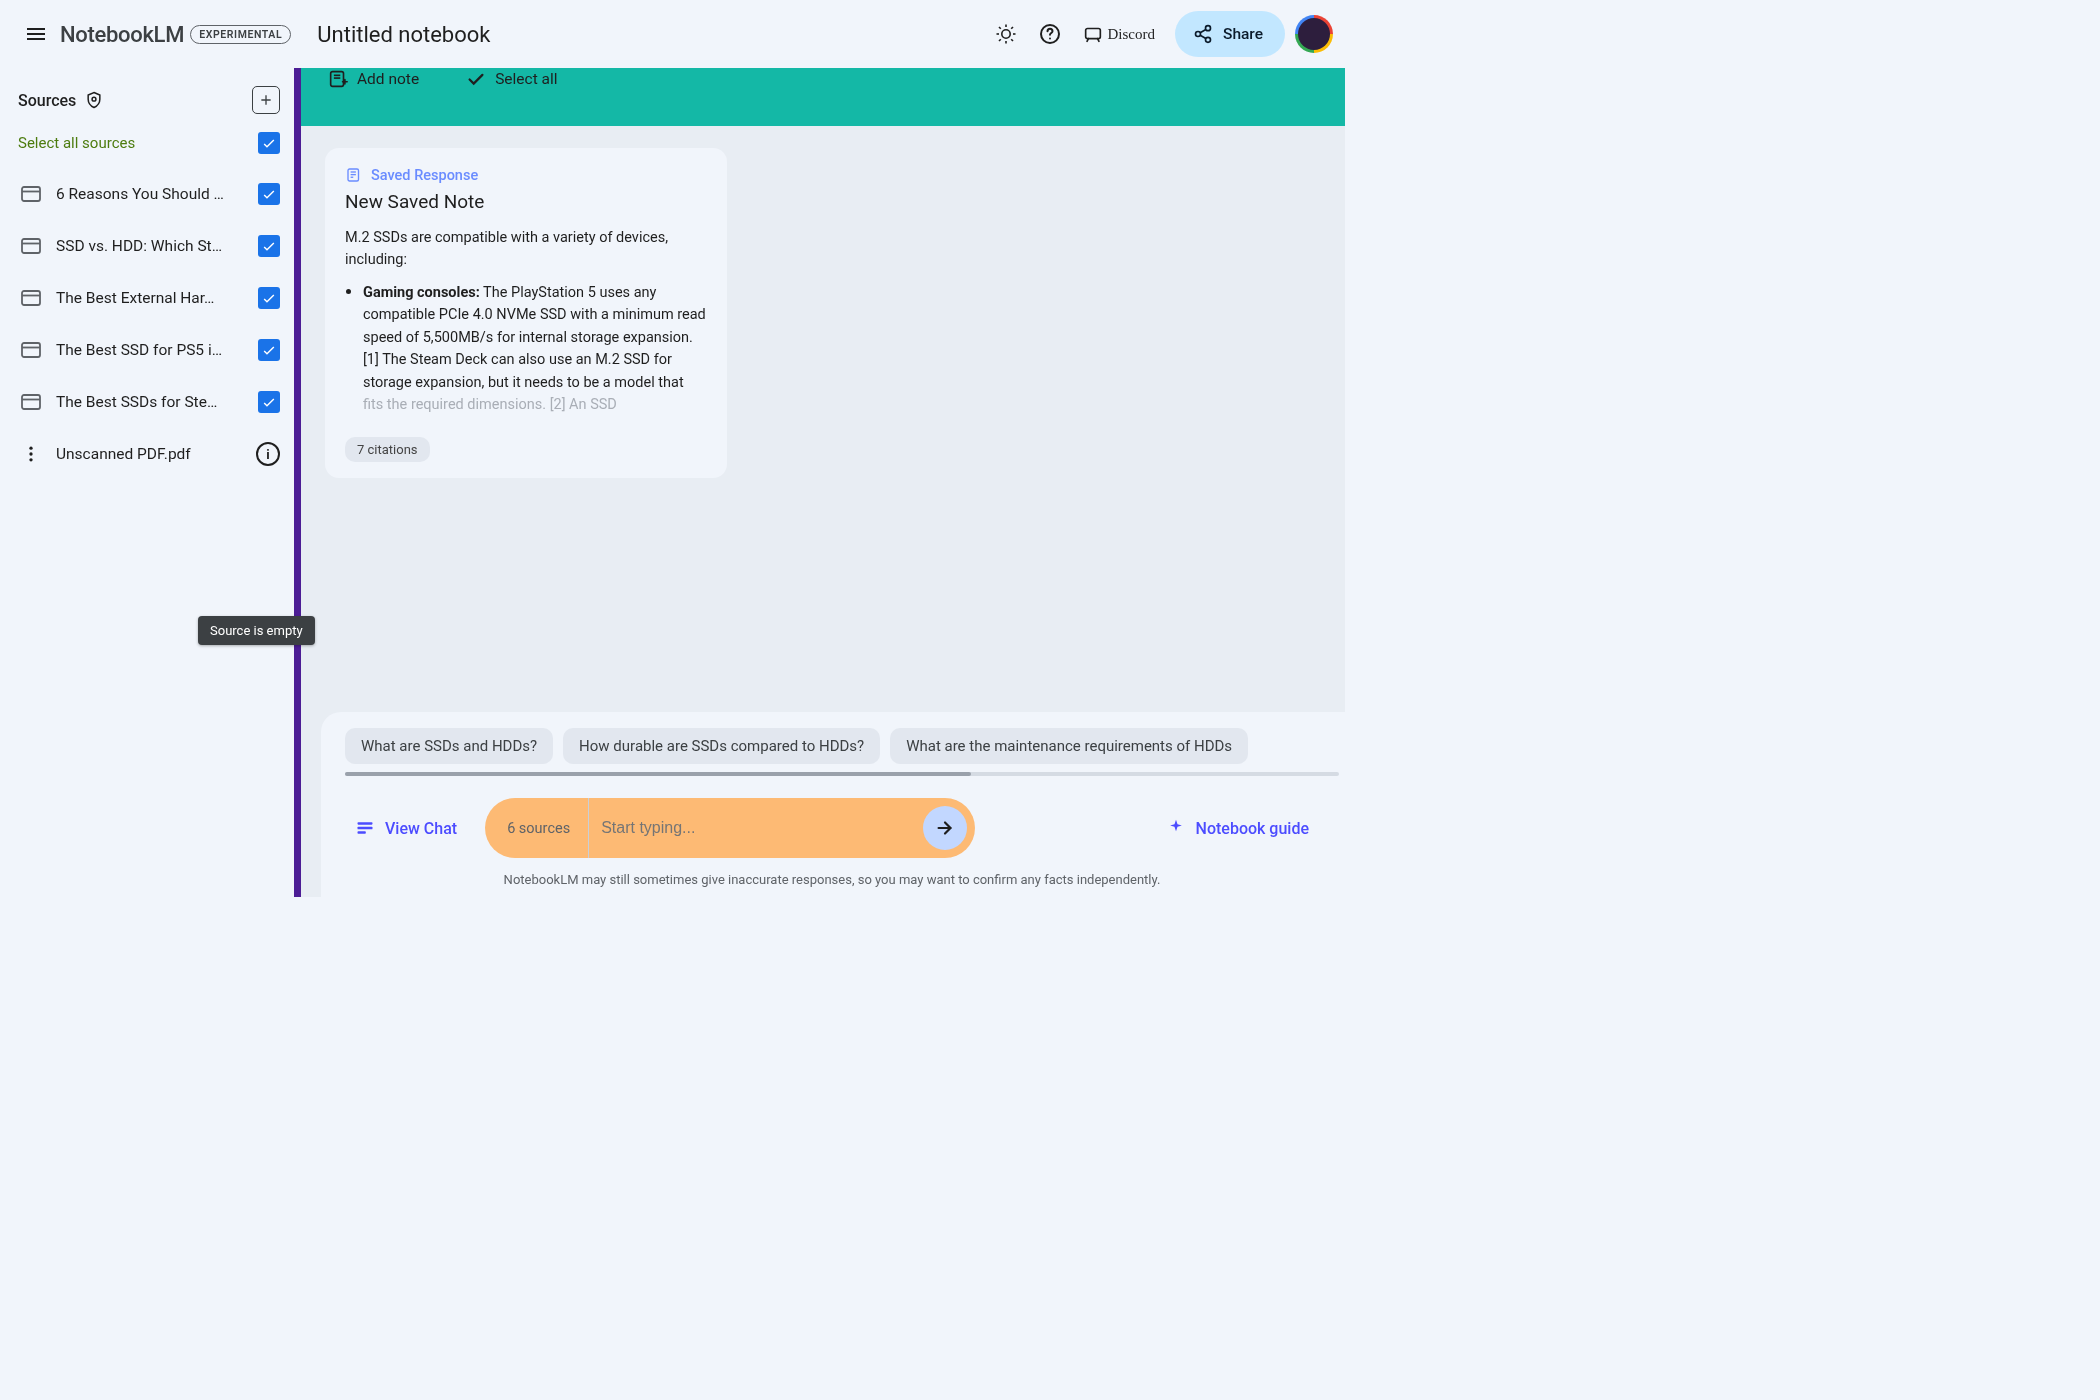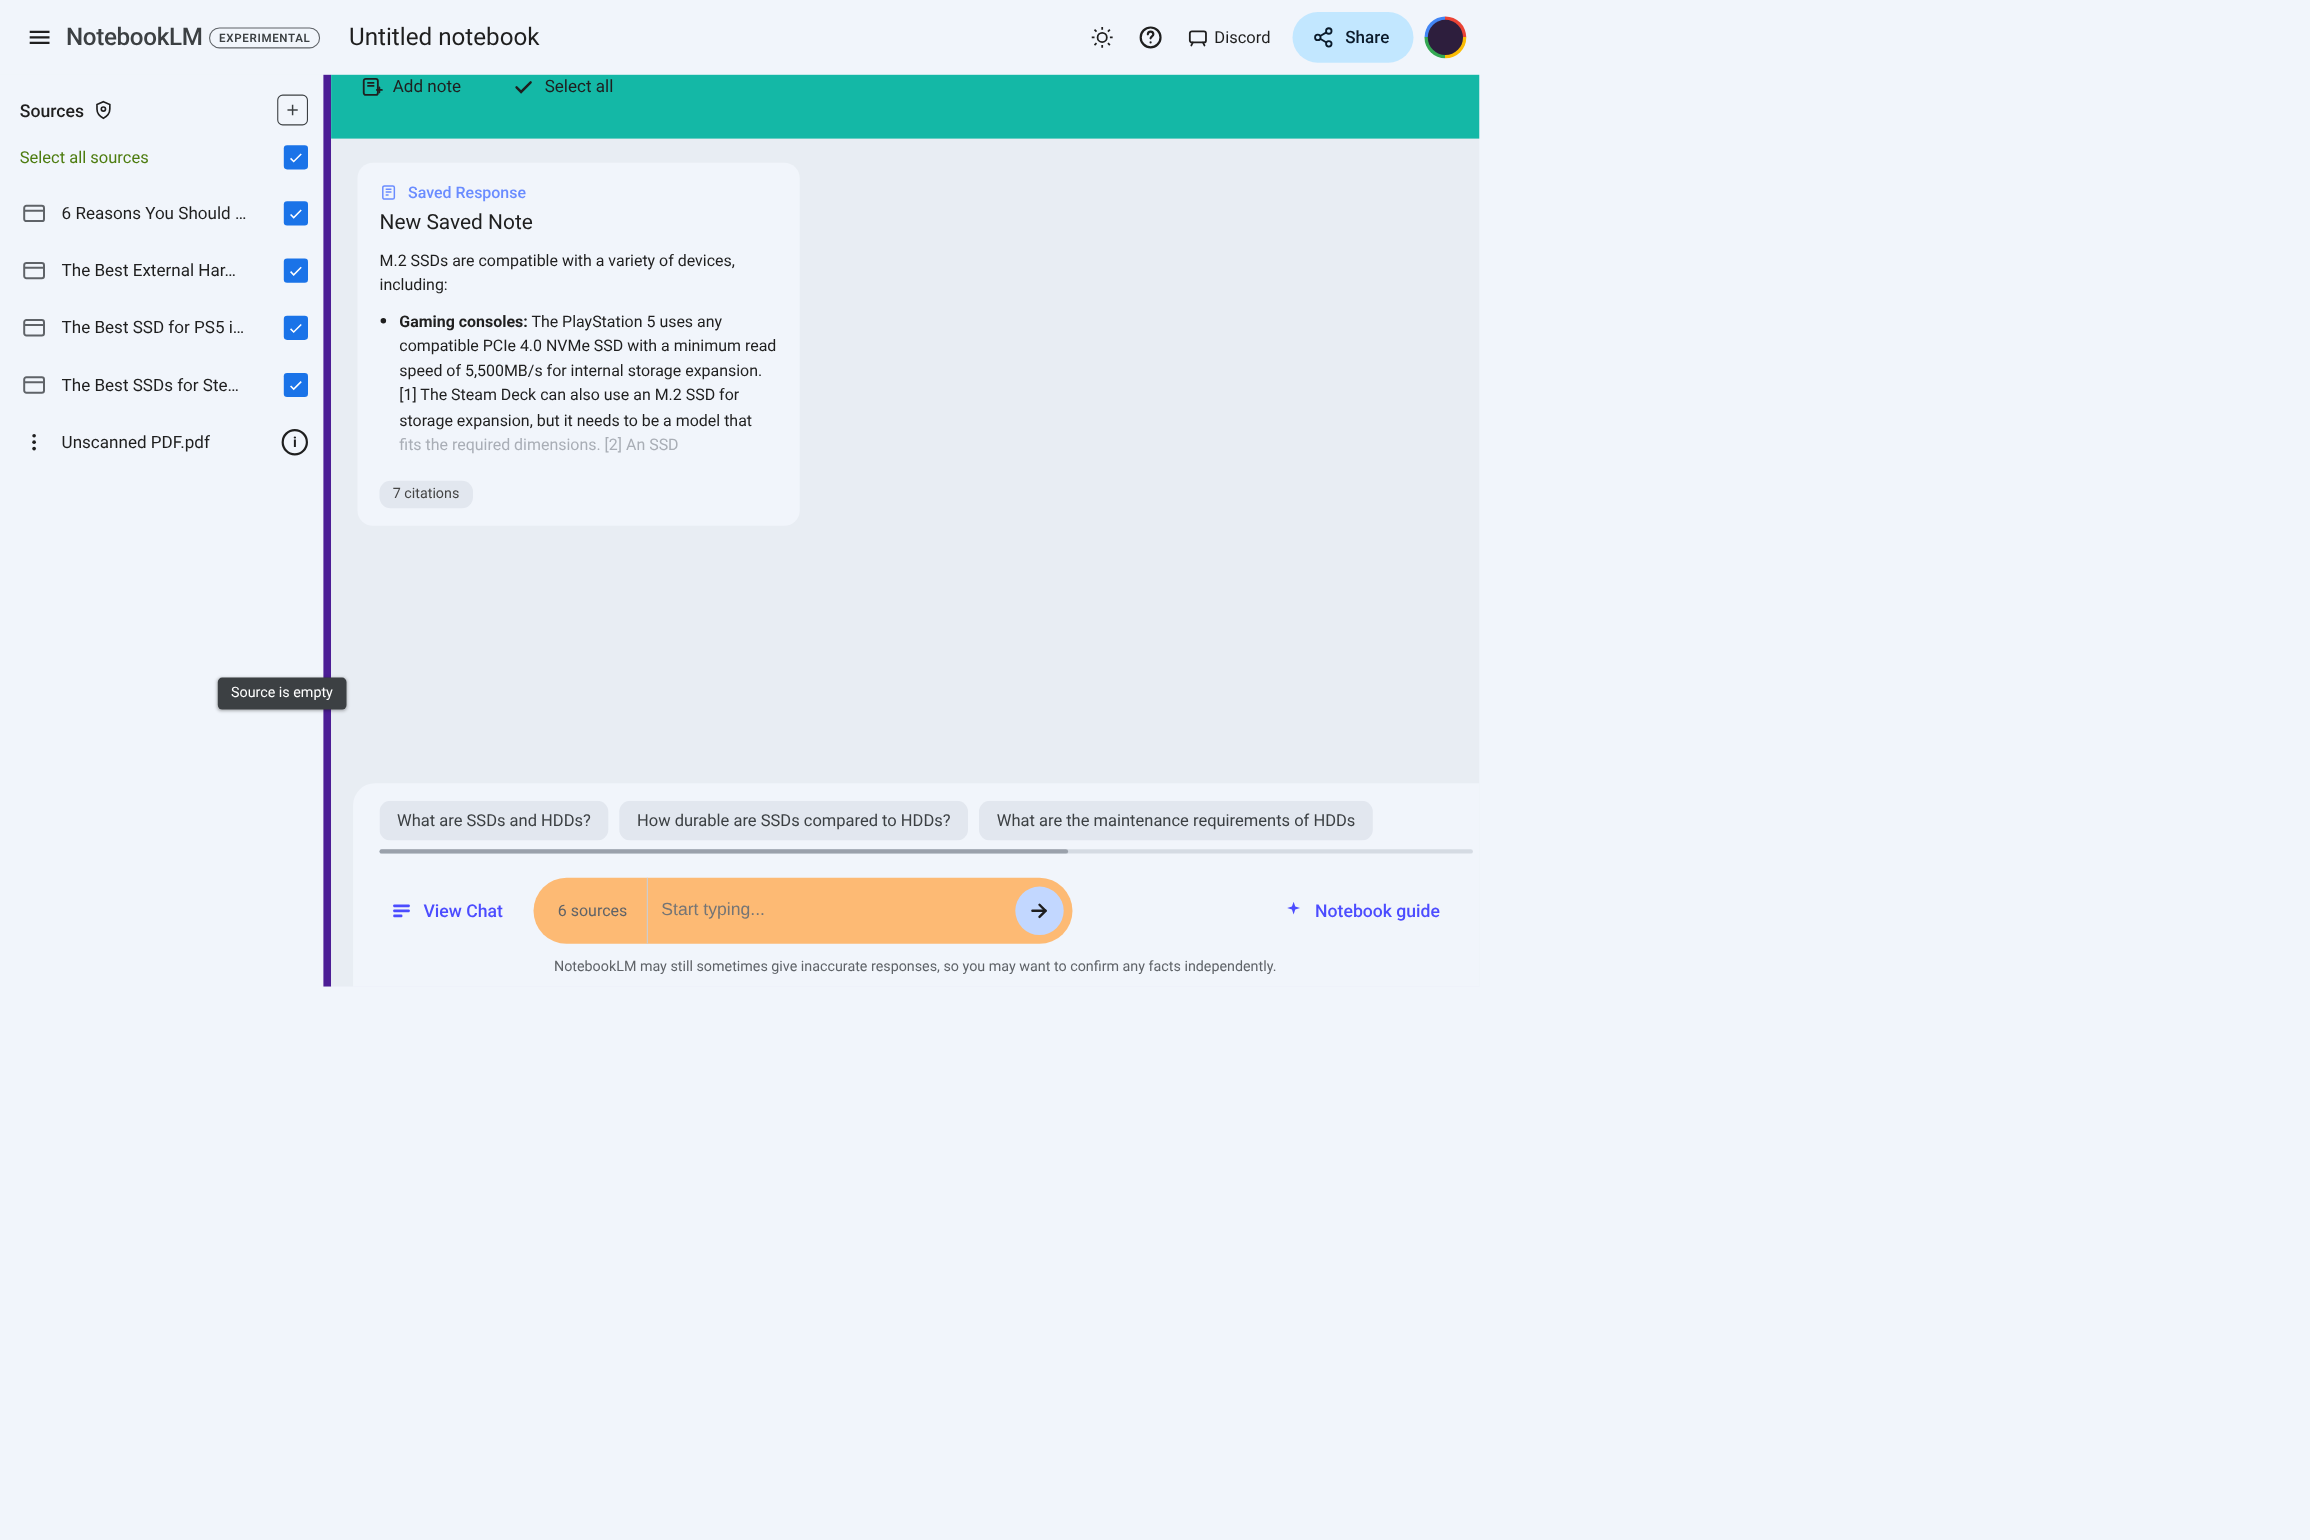--- a/index.html
+++ b/index.html
@@ -35,21 +35,21 @@
     padding: 2px 8px;
   }
   .notebook-title {
     font-size: 22px; color:#1f1f1f; margin-left: 26px; font-weight: 400;
   }
   .spacer { flex:1; }
   .top-icon {
     width:40px;height:40px;display:flex;align-items:center;justify-content:center;
     border-radius:50%;cursor:pointer;margin:0 2px;
   }
-  .discord-btn { display:flex;align-items:center;gap:4px;padding:0 10px;cursor:pointer;border-radius:20px;height:40px;color:#1f1f1f;font-size:15px;}
+  .discord-btn { display:flex;align-items:center;gap:4px;padding:0 10px;cursor:pointer;border-radius:20px;height:40px;color:#1f1f1f;font-size:15px;font-family:Liberation Serif, serif;}
   .share-pill {
     display:flex;align-items:center;gap:10px;
     background:#c2e7ff;color:#0b1b2b;
     border-radius:26px;padding:0 22px 0 18px;height:46px;
     margin:0 10px; cursor:pointer; font-size:15.5px; font-weight:500;
   }
   .avatar {
     width:38px;height:38px;border-radius:50%;
     background: conic-gradient(#ea4335 0 90deg,#fbbc04 90deg 180deg,#34a853 180deg 270deg,#4285f4 270deg 360deg);
     display:flex;align-items:center;justify-content:center;
@@ -249,20 +249,34 @@
     </div>
 
     <div class="source-item">
       <div class="source-icon">
         <svg width="24" height="24" viewBox="0 0 24 24" fill="none" stroke="#5f6368" stroke-width="1.8">
             <rect x="3" y="5" width="18" height="14" rx="2"></rect>
             <line x1="3" y1="9.5" x2="21" y2="9.5"></line>
           </svg>
       </div>
       <span class="source-name">6 Reasons You Should …</span>
+      <div class="chk">
+          <svg width="16" height="16" viewBox="0 0 24 24">
+            <path d="M9 16.2l-3.5-3.5L4 14.2 9 19.2l11-11-1.5-1.5z"></path>
+          </svg>
+        </div>
+    </div>
+    <div class="source-item">
+      <div class="source-icon">
+        <svg width="24" height="24" viewBox="0 0 24 24" fill="none" stroke="#5f6368" stroke-width="1.8">
+            <rect x="3" y="5" width="18" height="14" rx="2"></rect>
+            <line x1="3" y1="9.5" x2="21" y2="9.5"></line>
+          </svg>
+      </div>
+      <span class="source-name">SSD vs. HDD: Which St…</span>
       <div class="chk">
           <svg width="16" height="16" viewBox="0 0 24 24">
             <path d="M9 16.2l-3.5-3.5L4 14.2 9 19.2l11-11-1.5-1.5z"></path>
           </svg>
         </div>
     </div>
     <div class="source-item">
       <div class="source-icon">
         <svg width="24" height="24" viewBox="0 0 24 24" fill="none" stroke="#5f6368" stroke-width="1.8">
             <rect x="3" y="5" width="18" height="14" rx="2"></rect>

